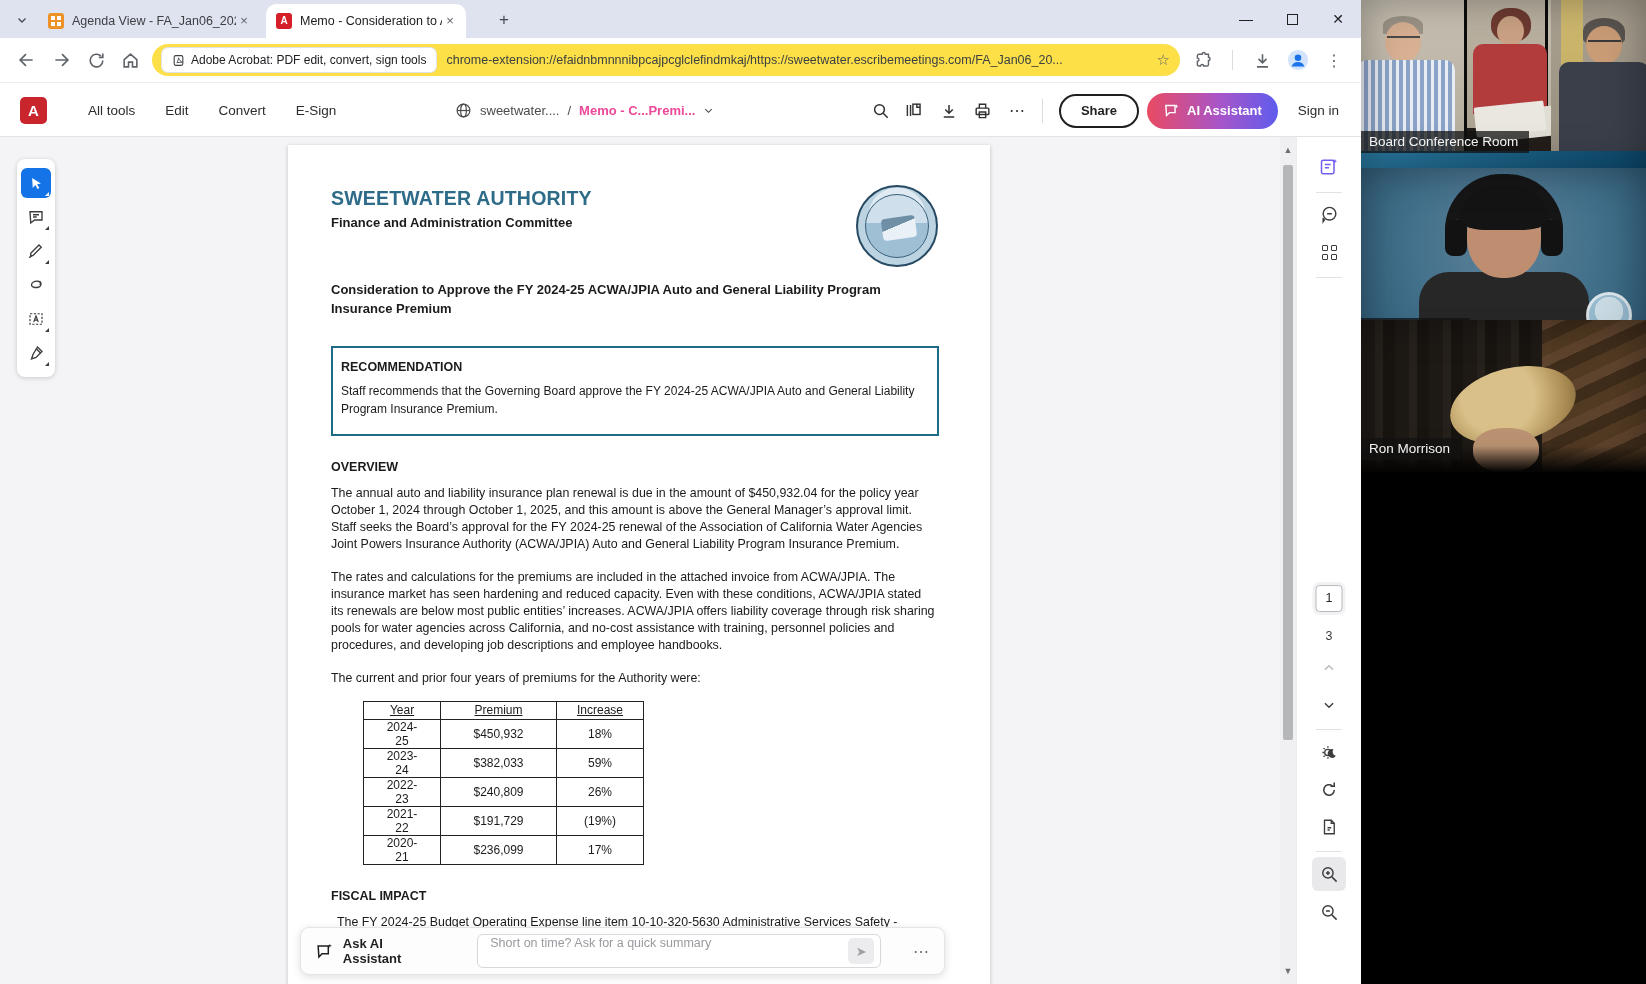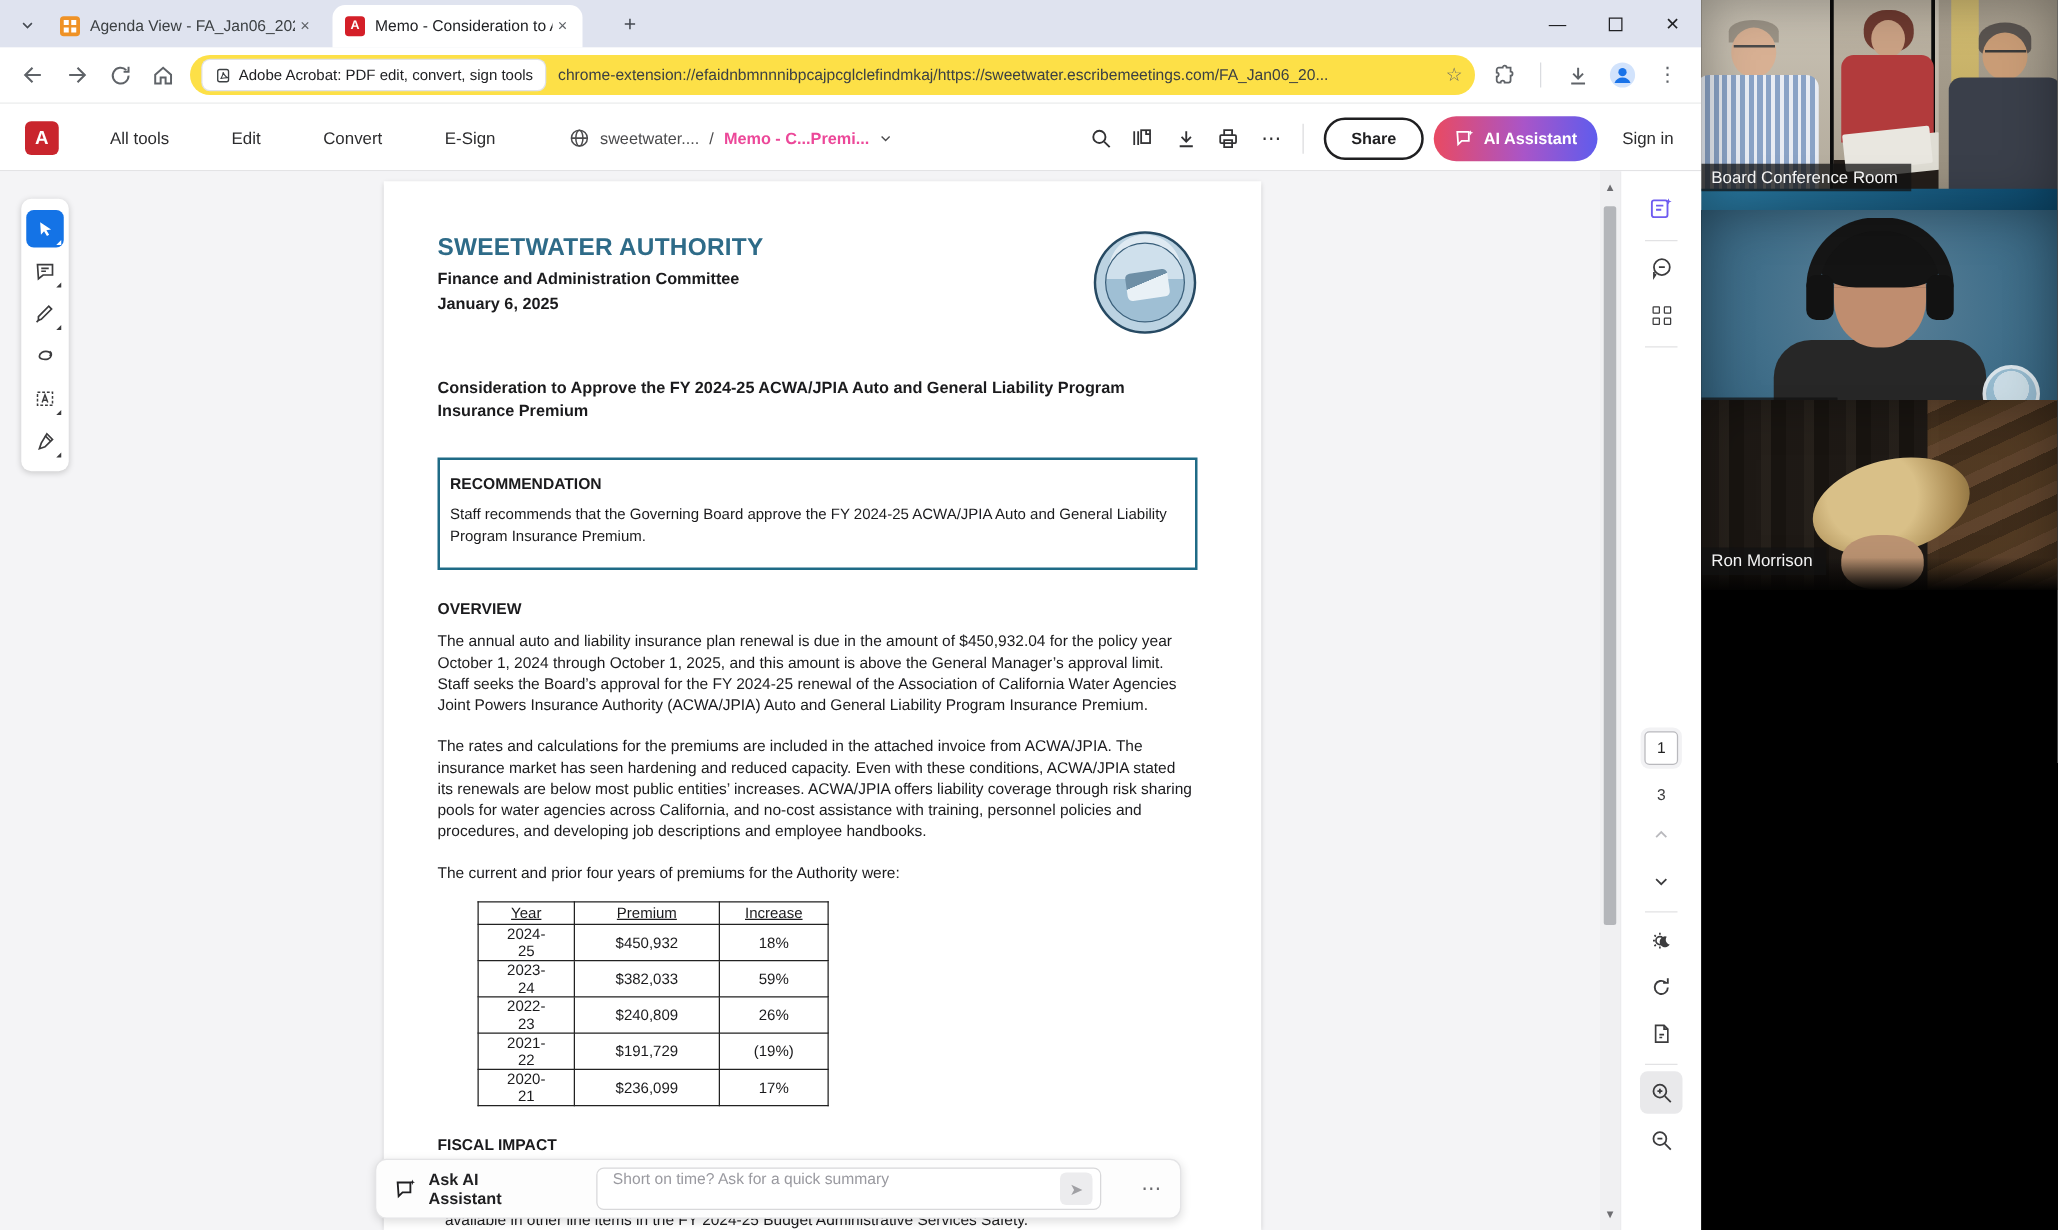--- a/index.html
+++ b/index.html
@@ -37,40 +37,40 @@
   #acrochip { background:#fff; border-radius:6px; height:24px; display:flex; align-items:center; gap:6px; padding:0 10px; font-size:12px; color:#202124; box-shadow:0 0 0 1px #e0e2e8; white-space:nowrap; }
   #urltext { margin-left:10px; font-size:12.5px; color:#3c4043; white-space:nowrap; overflow:hidden; flex:1; }
   #star { color:#5f6368; font-size:15px; margin-left:6px; }
   .navdivider { position:absolute; left:1232px; top:12px; width:1px; height:20px; background:#dadce0; }
 
   
   #acrobar { position:absolute; left:0; top:82px; width:1361px; height:55px; background:#fff; border-bottom:1px solid #e3e3e5; border-top:1px solid #eceded;}
   #adobelogo { position:absolute; left:20px; top:14px; width:27px; height:27px; background:#c9252d; border-radius:5px; color:#fff; font-weight:bold; font-size:15px; text-align:center; line-height:27px; }
   .acromenu { position:absolute; top:0; height:55px; display:flex; align-items:center; font-size:13.5px; color:#2c2c2e; }
   .acromenu span { margin-right:30px; cursor:default; }
-  #menuwrap { left:88px;gap:20px; }
+  #menuwrap { left:88px; }
   #crumb { position:absolute; left:455px; top:0; height:55px; display:flex; align-items:center; font-size:13px; color:#4b4b4d; gap:8px; }
   #crumb .doc { font-weight:bold; color:#ec4899; }
   .acroright { position:absolute; right:0; top:0; height:55px; display:flex; align-items:center; }
   .acrico { width:34px; height:34px; display:flex; align-items:center; justify-content:center; color:#323234; }
   .vdiv { width:1px; height:24px; background:#dcdcde; margin:0 8px; }
   #sharebtn { height:34px; padding:0 20px; border:2px solid #1f1f21; border-radius:18px; font-size:13px; font-weight:bold; color:#1f1f21; display:flex; align-items:center; margin:0 8px; background:#fff; }
   #aibtn { height:36px; padding:0 16px; border-radius:18px; font-size:13px; font-weight:bold; color:#fff; display:flex; align-items:center; gap:7px; background:linear-gradient(90deg,#e94a62 0%,#a955c8 55%,#5f5ced 100%); margin-right:14px; }
   #signin { font-size:13.5px; color:#2c2c2e; margin:0 22px 0 6px; }
 
   
   #leftrail { position:absolute; left:17px; top:159px; width:38px; background:#fff; border-radius:8px; box-shadow:0 1px 5px rgba(0,0,0,.18); padding:5px 0; }
   .lrico { width:30px; height:30px; margin:4px auto; border-radius:6px; display:flex; align-items:center; justify-content:center; color:#3c3c3e; position:relative; }
   .lrico.sel { background:#1473e6; color:#fff; }
   .lrico.sub::after { content:""; position:absolute; right:2px; bottom:2px; border-left:4px solid transparent; border-bottom:4px solid #3c3c3e; }
   .lrico.sel.sub::after { border-bottom-color:#fff; }
 
   
   #docarea { position:absolute; left:0; top:137px; width:1296px; height:847px; background:#f4f4f6; }
-  #page { position:absolute; left:307px; top:8px; width:702px; height:839px; background:#fff; box-shadow:0 1px 4px rgba(0,0,0,.22); padding:42px 44px 0 43px; color:#1b1b1d; }
+  #page { position:absolute; left:288px; top:8px; width:702px; height:839px; background:#fff; box-shadow:0 1px 4px rgba(0,0,0,.22); padding:42px 44px 0 43px; color:#1b1b1d; }
   #orgname { color:#2e6b88; font-size:19.5px; font-weight:bold; letter-spacing:.2px; }
   .hdrline { font-size:13px; font-weight:bold; margin-top:5px; }
   #seal { position:absolute; right:52px; top:40px; width:82px; height:82px; border-radius:50%; border:2.5px solid #274a63;
     background:radial-gradient(circle at 50% 38%, #dfeaf2 0 46%, #bcd3e2 47% 100%); }
   #seal::before { content:""; position:absolute; left:7px; top:7px; right:7px; bottom:7px; border-radius:50%; border:1.5px solid #3a5f7a;
     background:linear-gradient(180deg,#cfe0ec 0 45%, #9fbfd4 45% 100%); }
   #seal::after { content:""; position:absolute; left:24px; top:30px; width:34px; height:22px;
     background:linear-gradient(165deg,#6e8fa6 0 40%, #e9f1f6 41% 100%); border-radius:4px; transform:rotate(-8deg); }
   #doctitle { font-size:13px; font-weight:bold; margin-top:50px; line-height:19px; width:610px; }
   #recbox { border:2px solid #1f6b86; margin-top:28px; width:608px; padding:12px 14px 16px 8px; }
@@ -301,21 +301,20 @@
           <span>AI Assistant</span>
         </div>
         <span id="signin">Sign in</span>
       </div>
     </div>
 
     <div id="docarea">
       <div id="page">
         <div id="orgname">SWEETWATER AUTHORITY</div>
         <div class="hdrline">Finance and Administration Committee</div>
-        <div class="hdrline">January 6, 2025</div>
         <div id="seal"></div>
         <div id="doctitle">Consideration to Approve the FY 2024-25 ACWA/JPIA Auto and General Liability Program Insurance Premium</div>
 
         <div id="recbox">
           <h3>RECOMMENDATION</h3>
           <p>Staff recommends that the Governing Board approve the FY 2024-25 ACWA/JPIA Auto and General Liability Program Insurance Premium.</p>
         </div>
 
         <div class="sechead">OVERVIEW</div>
         <p class="bodyp">The annual auto and liability insurance plan renewal is due in the amount of $450,932.04 for the policy year October 1, 2024 through October 1, 2025, and this amount is above the General Manager’s approval limit. Staff seeks the Board’s approval for the FY 2024-25 renewal of the Association of California Water Agencies Joint Powers Insurance Authority (ACWA/JPIA) Auto and General Liability Program Insurance Premium.</p>

